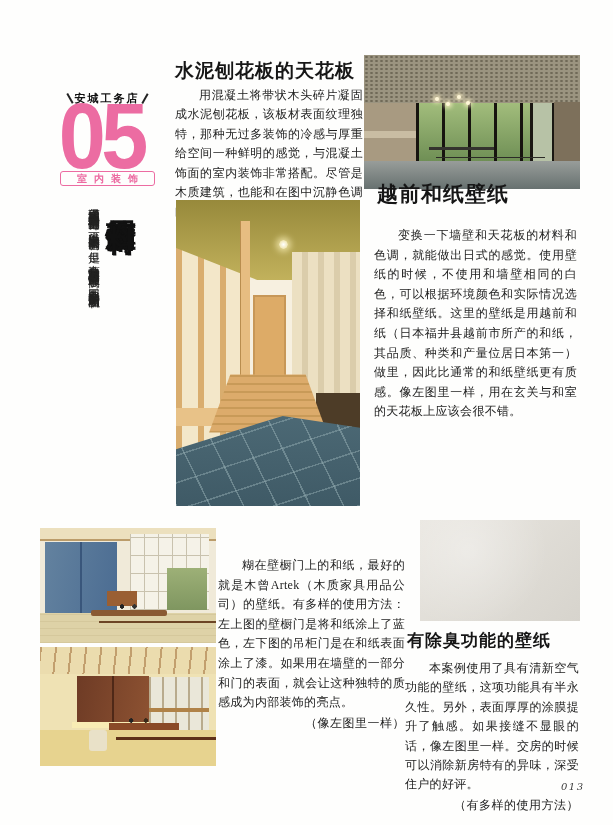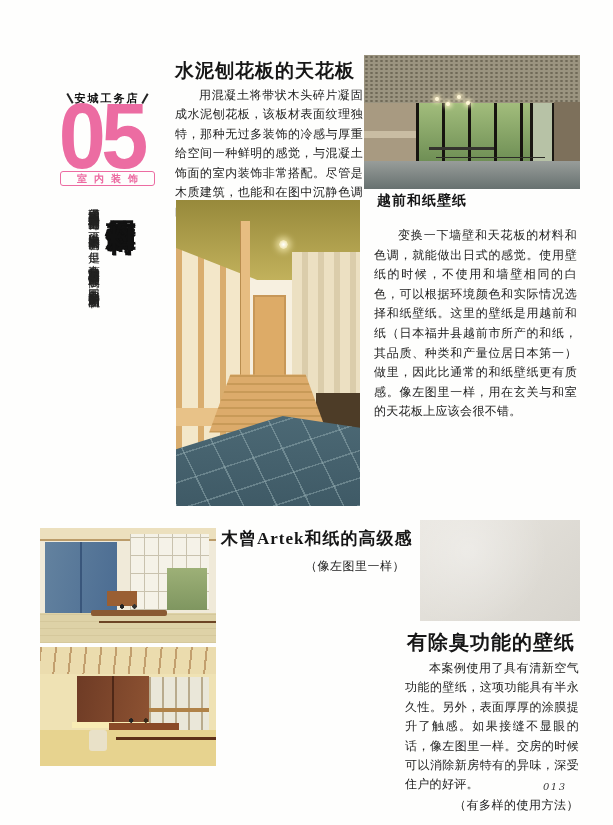--- a/index.html
+++ b/index.html
@@ -18,23 +18,23 @@
     font-size:92px;line-height:0.92;color:#ec6ca2;letter-spacing:-5px;
     transform:scaleX(0.92);transform-origin:left top;}
   .badge-box{position:absolute;left:60px;top:171px;width:95px;height:15px;
     border:1px solid #ec6ca2;border-radius:3px;color:#ec6ca2;font-size:10px;
     letter-spacing:7px;display:flex;align-items:center;justify-content:center;
     padding-left:7px;box-sizing:border-box;font-weight:bold;}
 
   
   .art-title{position:absolute;font-weight:600;letter-spacing:1px;color:#161616;}
   .t1{left:175px;top:58px;font-size:19px;font-family:Liberation Serif, serif;}
-  .t2{left:377px;top:192px;font-size:14px;}
+  .t2{left:377px;top:180px;font-size:21px;}
   .t3{left:221px;top:527px;font-size:17px;}
-  .t4{left:407px;top:629px;font-size:20px;}
+  .t4{left:407px;top:629px;font-size:17px;}
   .art-body{position:absolute;font-size:12px;line-height:19.4px;text-align:justify;
     color:#222;letter-spacing:0.3px;}
   .art-body p{margin:0;text-indent:2em;}
   .b1{left:175px;top:86px;width:188px;}
   .b2{left:374px;top:226px;width:203px;line-height:19.6px;}
   .b3{left:218px;top:556px;width:187px;line-height:19.6px;}
   .b4{left:405px;top:659px;width:174px;}
   .credit{text-align:right;text-indent:0;letter-spacing:0.5px;margin-top:1px;}
 
   
@@ -128,21 +128,21 @@
   .p4-chair{left:28%;top:70%;width:10%;height:17%;background:#e9e1c8;border-radius:3px;}
   .p4-items{left:48%;top:60%;width:16%;height:5px;
     background:radial-gradient(circle at 25% 50%,#222 2px,transparent 2.4px),
                radial-gradient(circle at 75% 50%,#3a2a1a 2px,transparent 2.4px);}
 
   .p5{left:420px;top:520px;width:160px;height:101px;
     background:radial-gradient(circle at 30% 30%,rgba(255,255,255,.35),transparent 60%),
                linear-gradient(135deg,#e9e6e0,#d7d4cd);}
 
   
-  .pagenum{position:absolute;left:543px;top:781px;font-size:10px;font-style:italic;
+  .pagenum{position:absolute;left:561px;top:781px;font-size:10px;font-style:italic;
     color:#3c3c3c;letter-spacing:1.5px;font-family:"DejaVu Serif",serif;}
 </style>
 </head>
 <body>
 
 <div class="page">
 
   <div class="badge-slogan">
     <span class="deco deco-l"></span>
     <span>安城工务店</span>
@@ -212,22 +212,22 @@
     <div class="p4-cab-split"></div>
     <div class="p4-glow"></div>
     <div class="p4-window"></div>
     <div class="p4-rail"></div>
     <div class="p4-floor"></div>
     <div class="p4-table"></div>
     <div class="p4-chair"></div>
     <div class="p4-items"></div>
   </div>
 
-  <div class="art-title t3">木曾Artek和纸的高级感</div>
   <div class="art-body b3">
+    <p>糊在壁橱门上的和纸，最好的就是木曾Artek（木质家具用品公司）的壁纸。有多样的使用方法：左上图的壁橱门是将和纸涂上了蓝色，左下图的吊柜门是在和纸表面涂上了漆。如果用在墙壁的一部分和门的表面，就会让这种独特的质感成为内部装饰的亮点。</p>
     <div class="credit">（像左图里一样）</div>
   </div>
 
   <div class="photo p5"></div>
 
   <div class="art-title t4">有除臭功能的壁纸</div>
   <div class="art-body b4">
     <p>本案例使用了具有清新空气功能的壁纸，这项功能具有半永久性。另外，表面厚厚的涂膜提升了触感。如果接缝不显眼的话，像左图里一样。交房的时候可以消除新房特有的异味，深受住户的好评。</p>
     <div class="credit">（有多样的使用方法）</div>
   </div>

